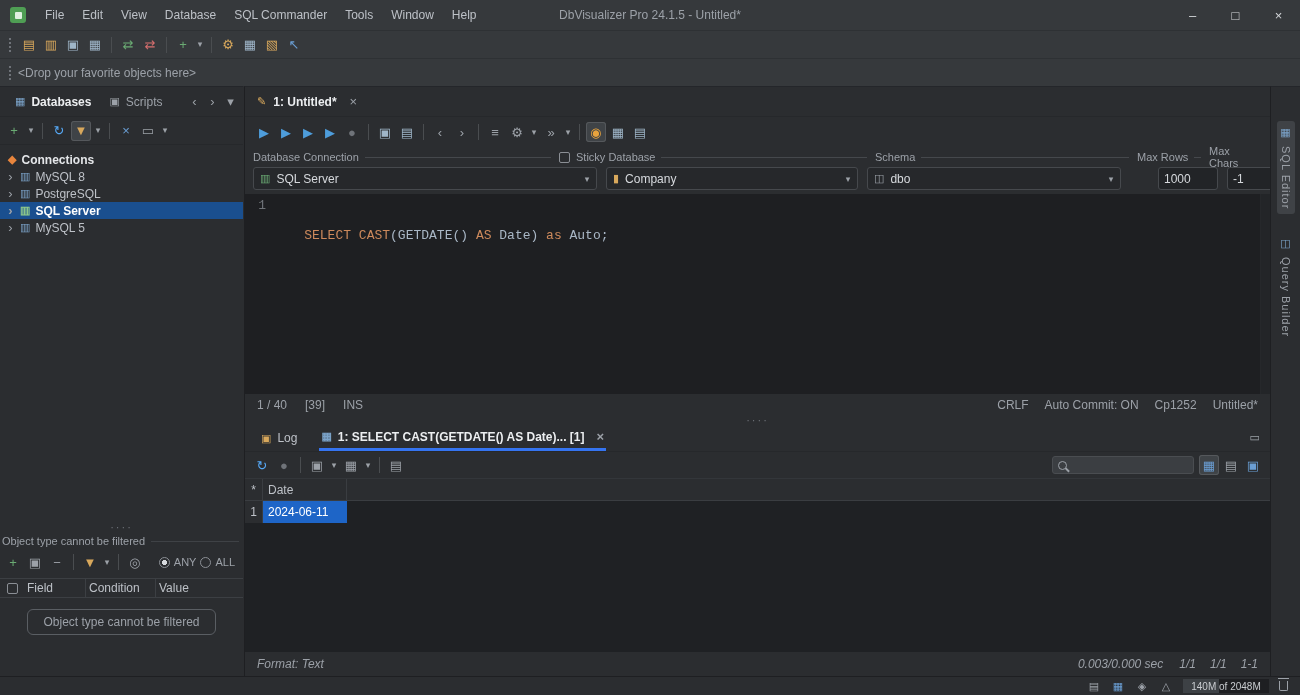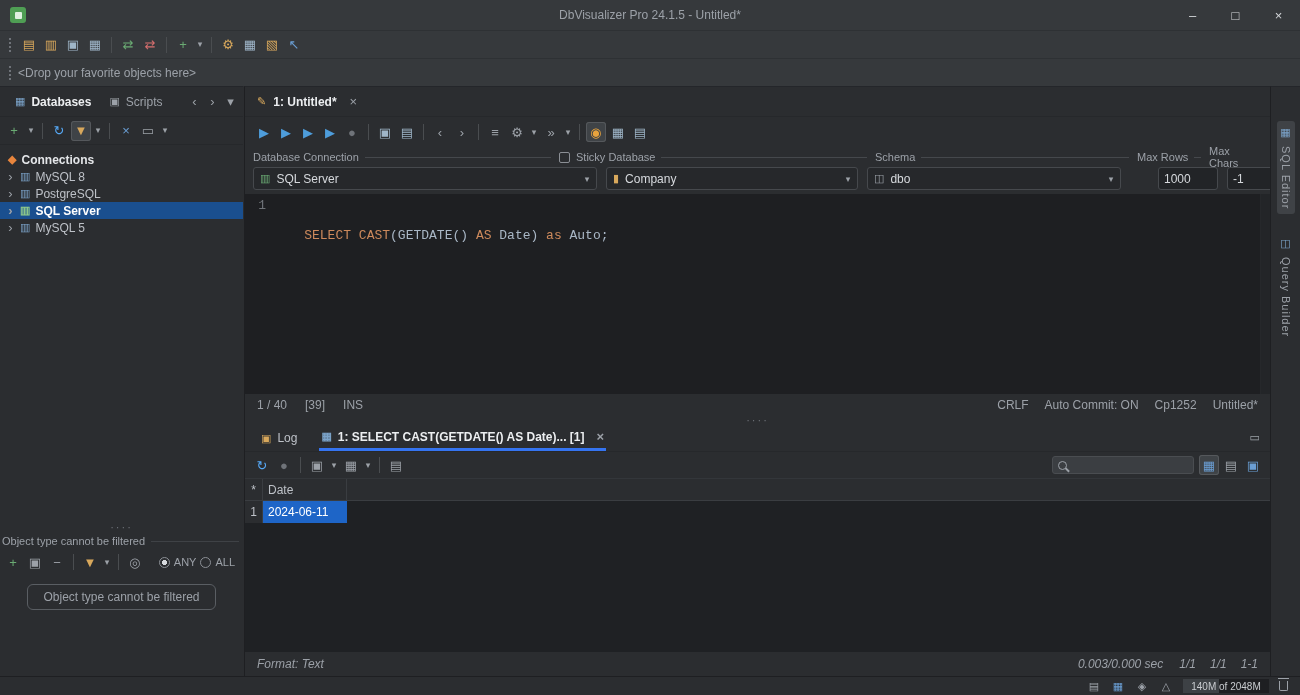--- a/index.html
+++ b/index.html
@@ -171,20 +171,31 @@
   .memory .mtext{position:relative;white-space:nowrap;}
   .trash{width:9px;height:10px;border:1px solid var(--dim);border-top:none;
          border-radius:0 0 2px 2px;position:relative;margin:0 2px;}
   .trash::before{content:"";position:absolute;top:-3px;left:-2px;right:-2px;height:1px;background:var(--dim);}
 </style>
 </head>
 <body>
 
 <header class="titlebar">
   <span class="app-icon"></span>
+  <nav class="menus">
+
+  <span class="menu">File</span>
+      <span class="menu">Edit</span>
+      <span class="menu">View</span>
+      <span class="menu">Database</span>
+      <span class="menu">SQL Commander</span>
+      <span class="menu">Tools</span>
+      <span class="menu">Window</span>
+      <span class="menu">Help</span>
+    </nav>
   <div class="win-title">DbVisualizer Pro 24.1.5 - Untitled*</div>
   <div class="wincontrols">
 
   <span class="winbtn">–</span>
       <span class="winbtn">□</span>
       <span class="winbtn">×</span>
     </div>
 </header>
 
 <div class="hbar" id="main-toolbar">
@@ -295,20 +306,28 @@
           <span class="icon chev">▾</span>
           <span class="icon sep"></span>
           <span class="icon" style="color: rgb(156, 161, 168);">◎</span>
         </div>
       <div class="fp-radios">
         <span class="radio checked"></span>
         <span>ANY</span>
         <span class="radio"></span>
         <span>ALL</span>
       </div>
+    </div>
+    <div class="fp-grid-header">
+      <span class="fg-check">
+          <span class="checkbox"></span>
+        </span>
+      <span class="fg-col">Field</span>
+      <span class="fg-col">Condition</span>
+      <span class="fg-col">Value</span>
     </div>
     <button class="fp-button">Object type cannot be filtered</button>
   </div>
 </aside>
 
 <main id="main">
 
   <div class="main-tabs">
     <div class="doc-tab">
       <span class="tab-ic" style="color:#d8a85c">✎</span>

